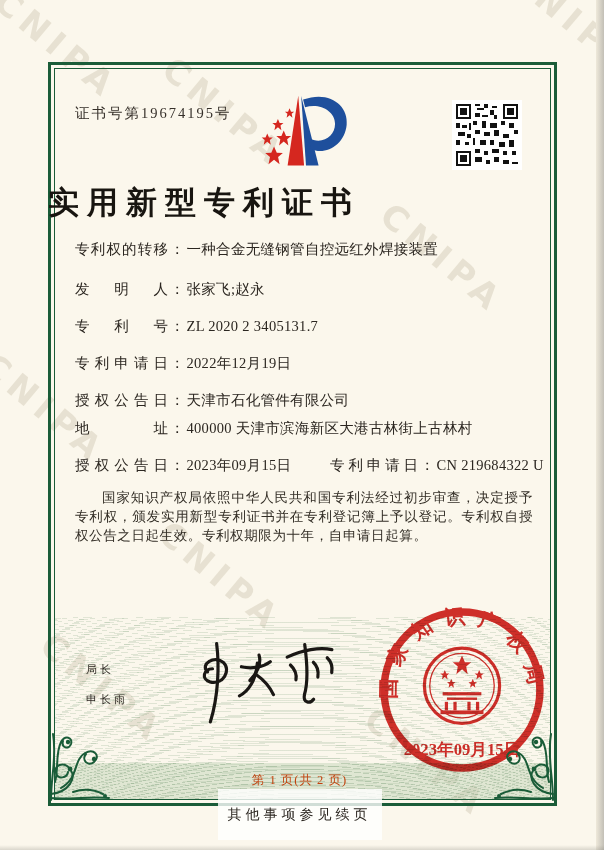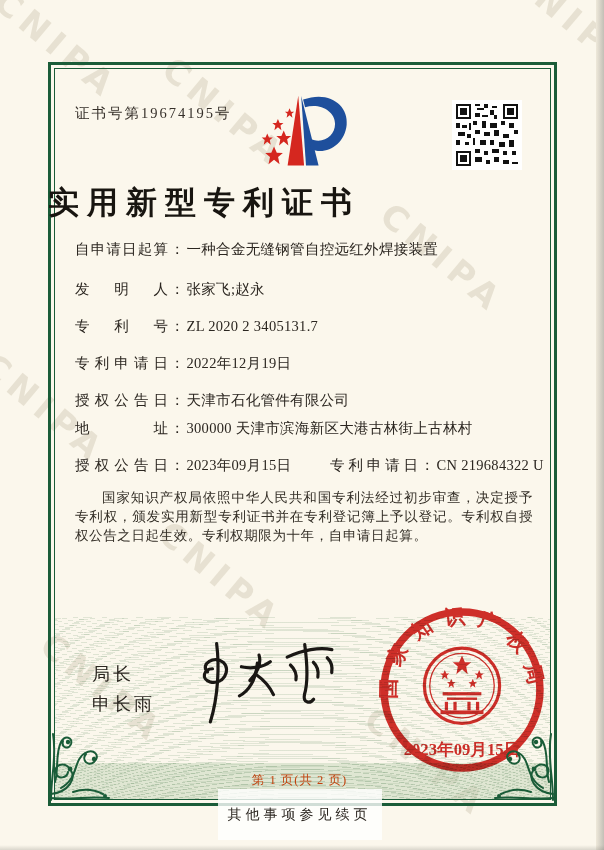--- a/index.html
+++ b/index.html
@@ -47,21 +47,21 @@
   .fcolon{margin:0 2px 0 2px;}
   .fvalue{letter-spacing:.3px;}
   .grant-no{position:absolute;left:255px;top:0;white-space:nowrap;}
   .grant-no .flabel{width:88px;}
 
   .body-text{position:absolute;left:73px;top:486px;width:462px;
     font-size:13.5px;line-height:19px;color:#332e26;text-align:justify;
     font-style:oblique 6deg;letter-spacing:.6px;}
   .body-text p{margin:2px;text-indent:2em;}
 
-  .signer{position:absolute;left:92px;font-size:18px;letter-spacing:3px;color:#2b2620;}
+  .signer{position:absolute;left:86px;font-size:11px;letter-spacing:3px;color:#2b2620;}
   .signature{position:absolute;left:178px;top:636px;}
 
   .seal{position:absolute;left:376px;top:604px;opacity:.95;mix-blend-mode:multiply;}
 
   .ornament{position:absolute;top:726px;line-height:0;}
   .ornament.left{left:45px;}
   .ornament.right{left:493px;transform:scaleX(-1);}
 
   .page-num{position:absolute;left:48px;top:772px;width:503px;text-align:center;
     font-size:12.5px;letter-spacing:1px;color:#c2410c;}
@@ -156,36 +156,36 @@
       <rect x="22" y="26" width="3" height="2"></rect>
         <rect x="26" y="27" width="3" height="1"></rect>
     </g>
   </svg>
 </div>
 
 <div class="title">实用新型专利证书</div>
 
 <div class="fields">
   <div class="frow" style="top:0">
-    <span class="flabel">自申请日起算</span><span class="fcolon">：</span><span class="fvalue">一种合金无缝钢管自控远红外焊接装置</span>
+    <span class="flabel">专利权的转移</span><span class="fcolon">：</span><span class="fvalue">一种合金无缝钢管自控远红外焊接装置</span>
   </div>
   <div class="frow" style="top:40px">
     <span class="flabel">发明人</span><span class="fcolon">：</span><span class="fvalue">张家飞;赵永</span>
   </div>
   <div class="frow" style="top:77px">
     <span class="flabel">专利号</span><span class="fcolon">：</span><span class="fvalue">ZL 2020 2 3405131.7</span>
   </div>
   <div class="frow" style="top:114px">
     <span class="flabel">专利申请日</span><span class="fcolon">：</span><span class="fvalue">2022年12月19日</span>
   </div>
   <div class="frow" style="top:151px">
     <span class="flabel">授权公告日</span><span class="fcolon">：</span><span class="fvalue">天津市石化管件有限公司</span>
   </div>
   <div class="frow" style="top:179px">
-    <span class="flabel">地址</span><span class="fcolon">：</span><span class="fvalue">300000 天津市滨海新区大港古林街上古林村</span>
+    <span class="flabel">地址</span><span class="fcolon">：</span><span class="fvalue">400000 天津市滨海新区大港古林街上古林村</span>
   </div>
   <div class="frow" style="top:216px">
     <span class="flabel">授权公告日</span><span class="fcolon">：</span><span class="fvalue">2023年09月15日</span>
     <span class="grant-no">
       <span class="flabel">专利申请日</span><span class="fcolon">：</span><span class="fvalue">CN 219684322 U</span>
     </span>
   </div>
 </div>
 
 <div class="body-text">

